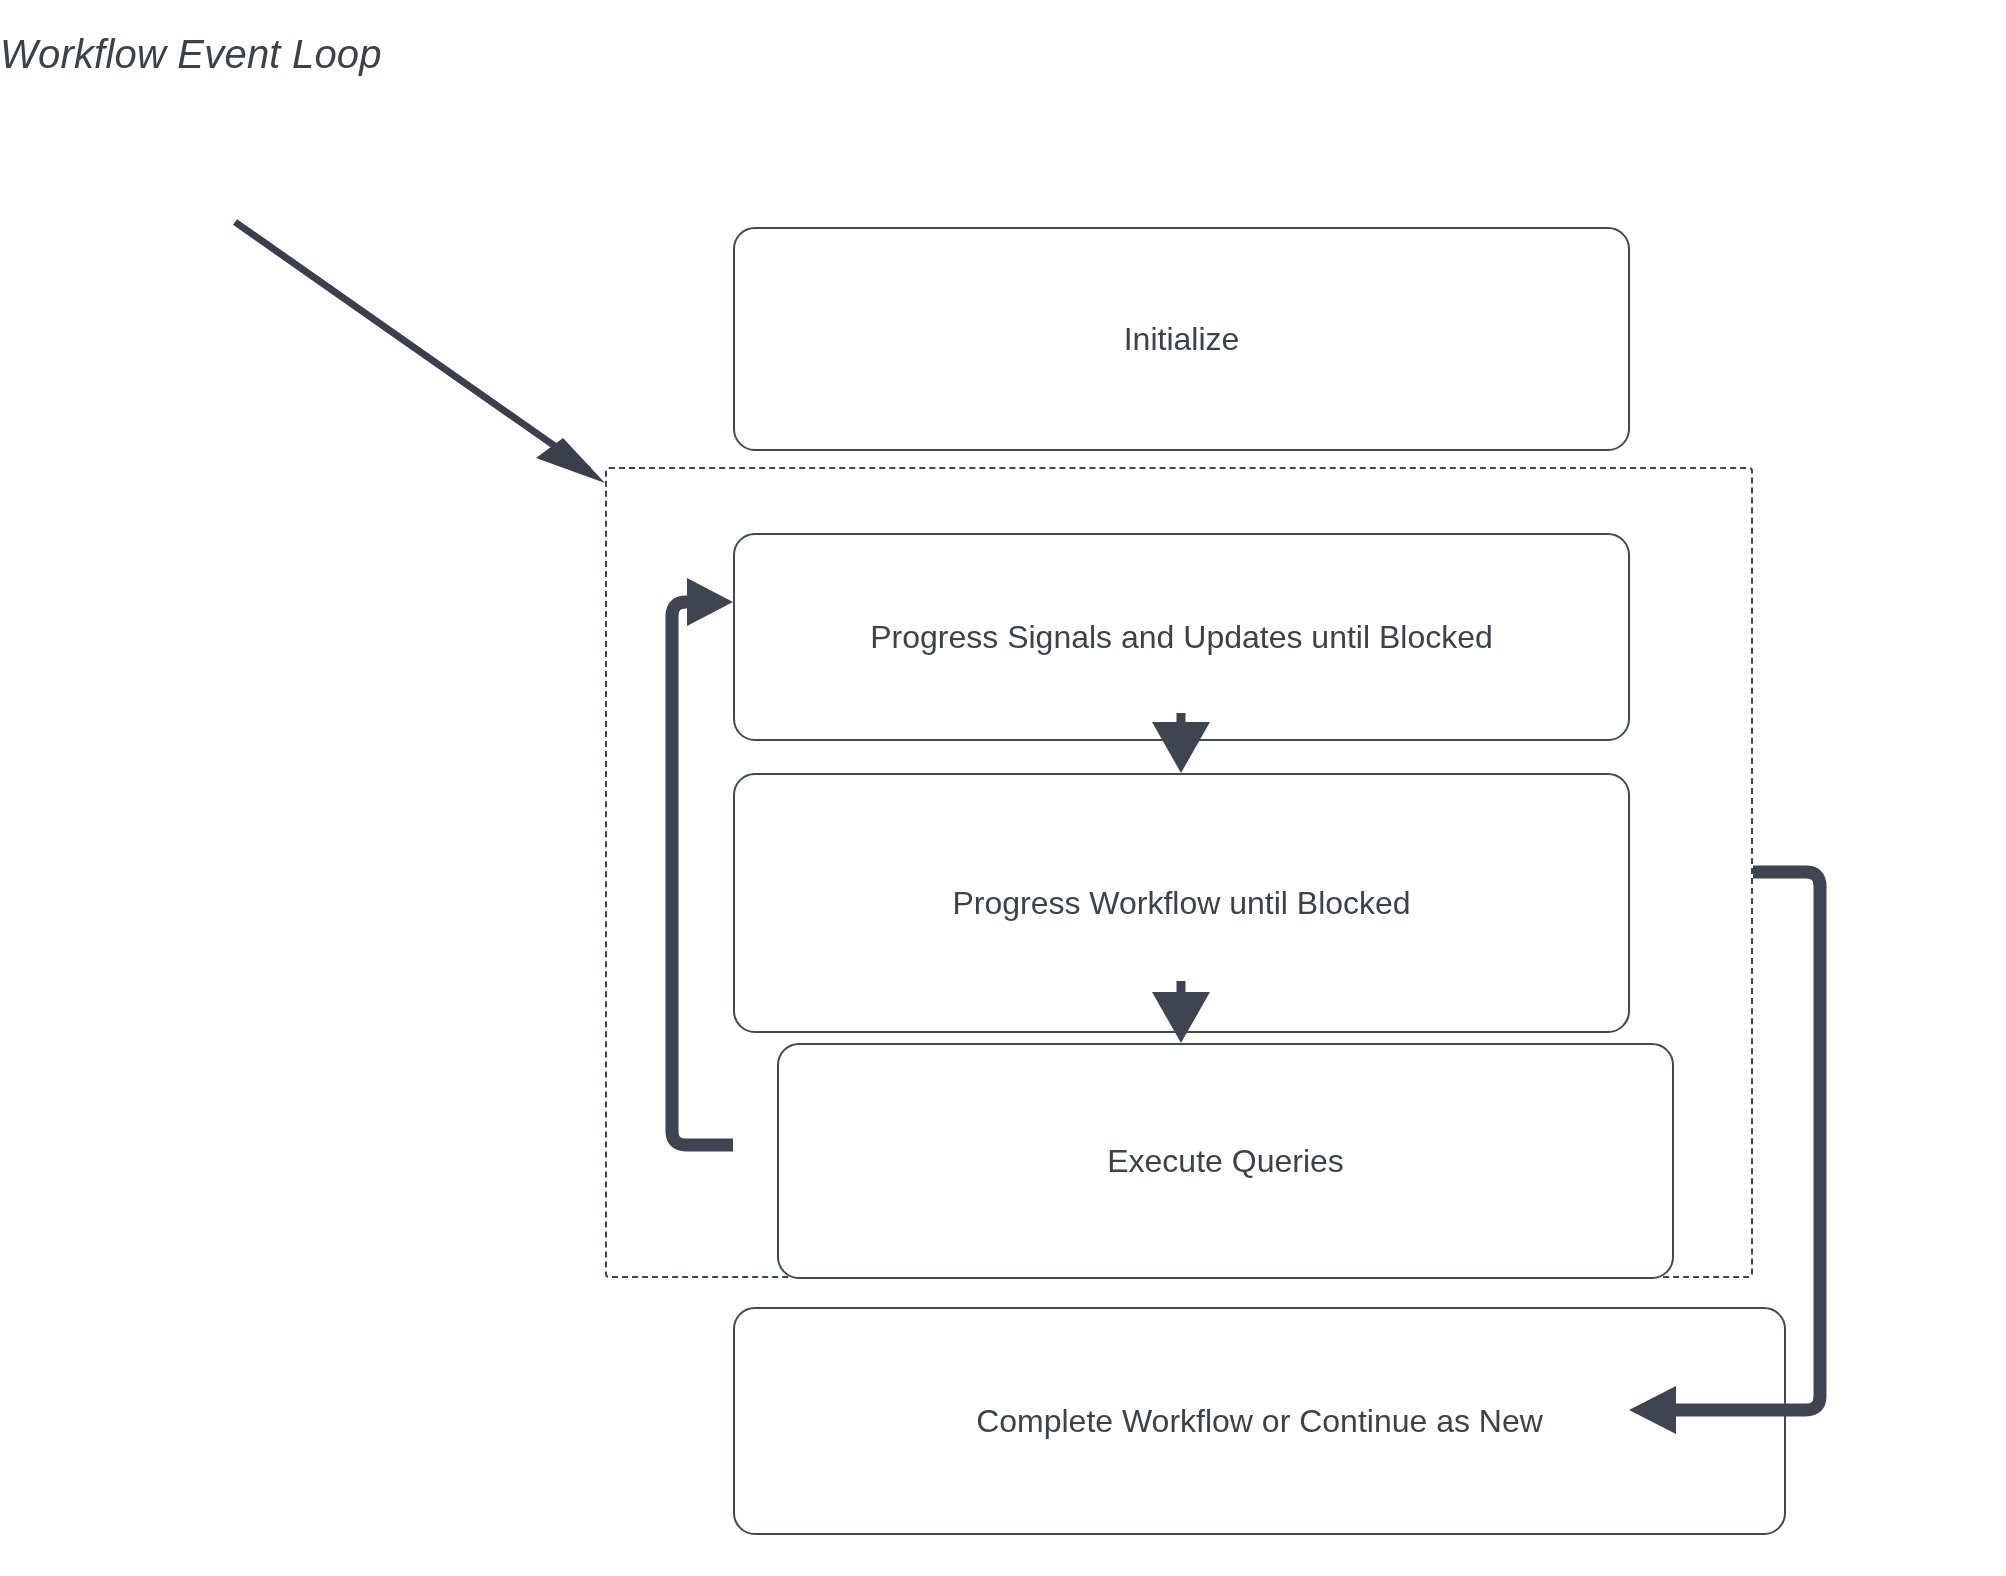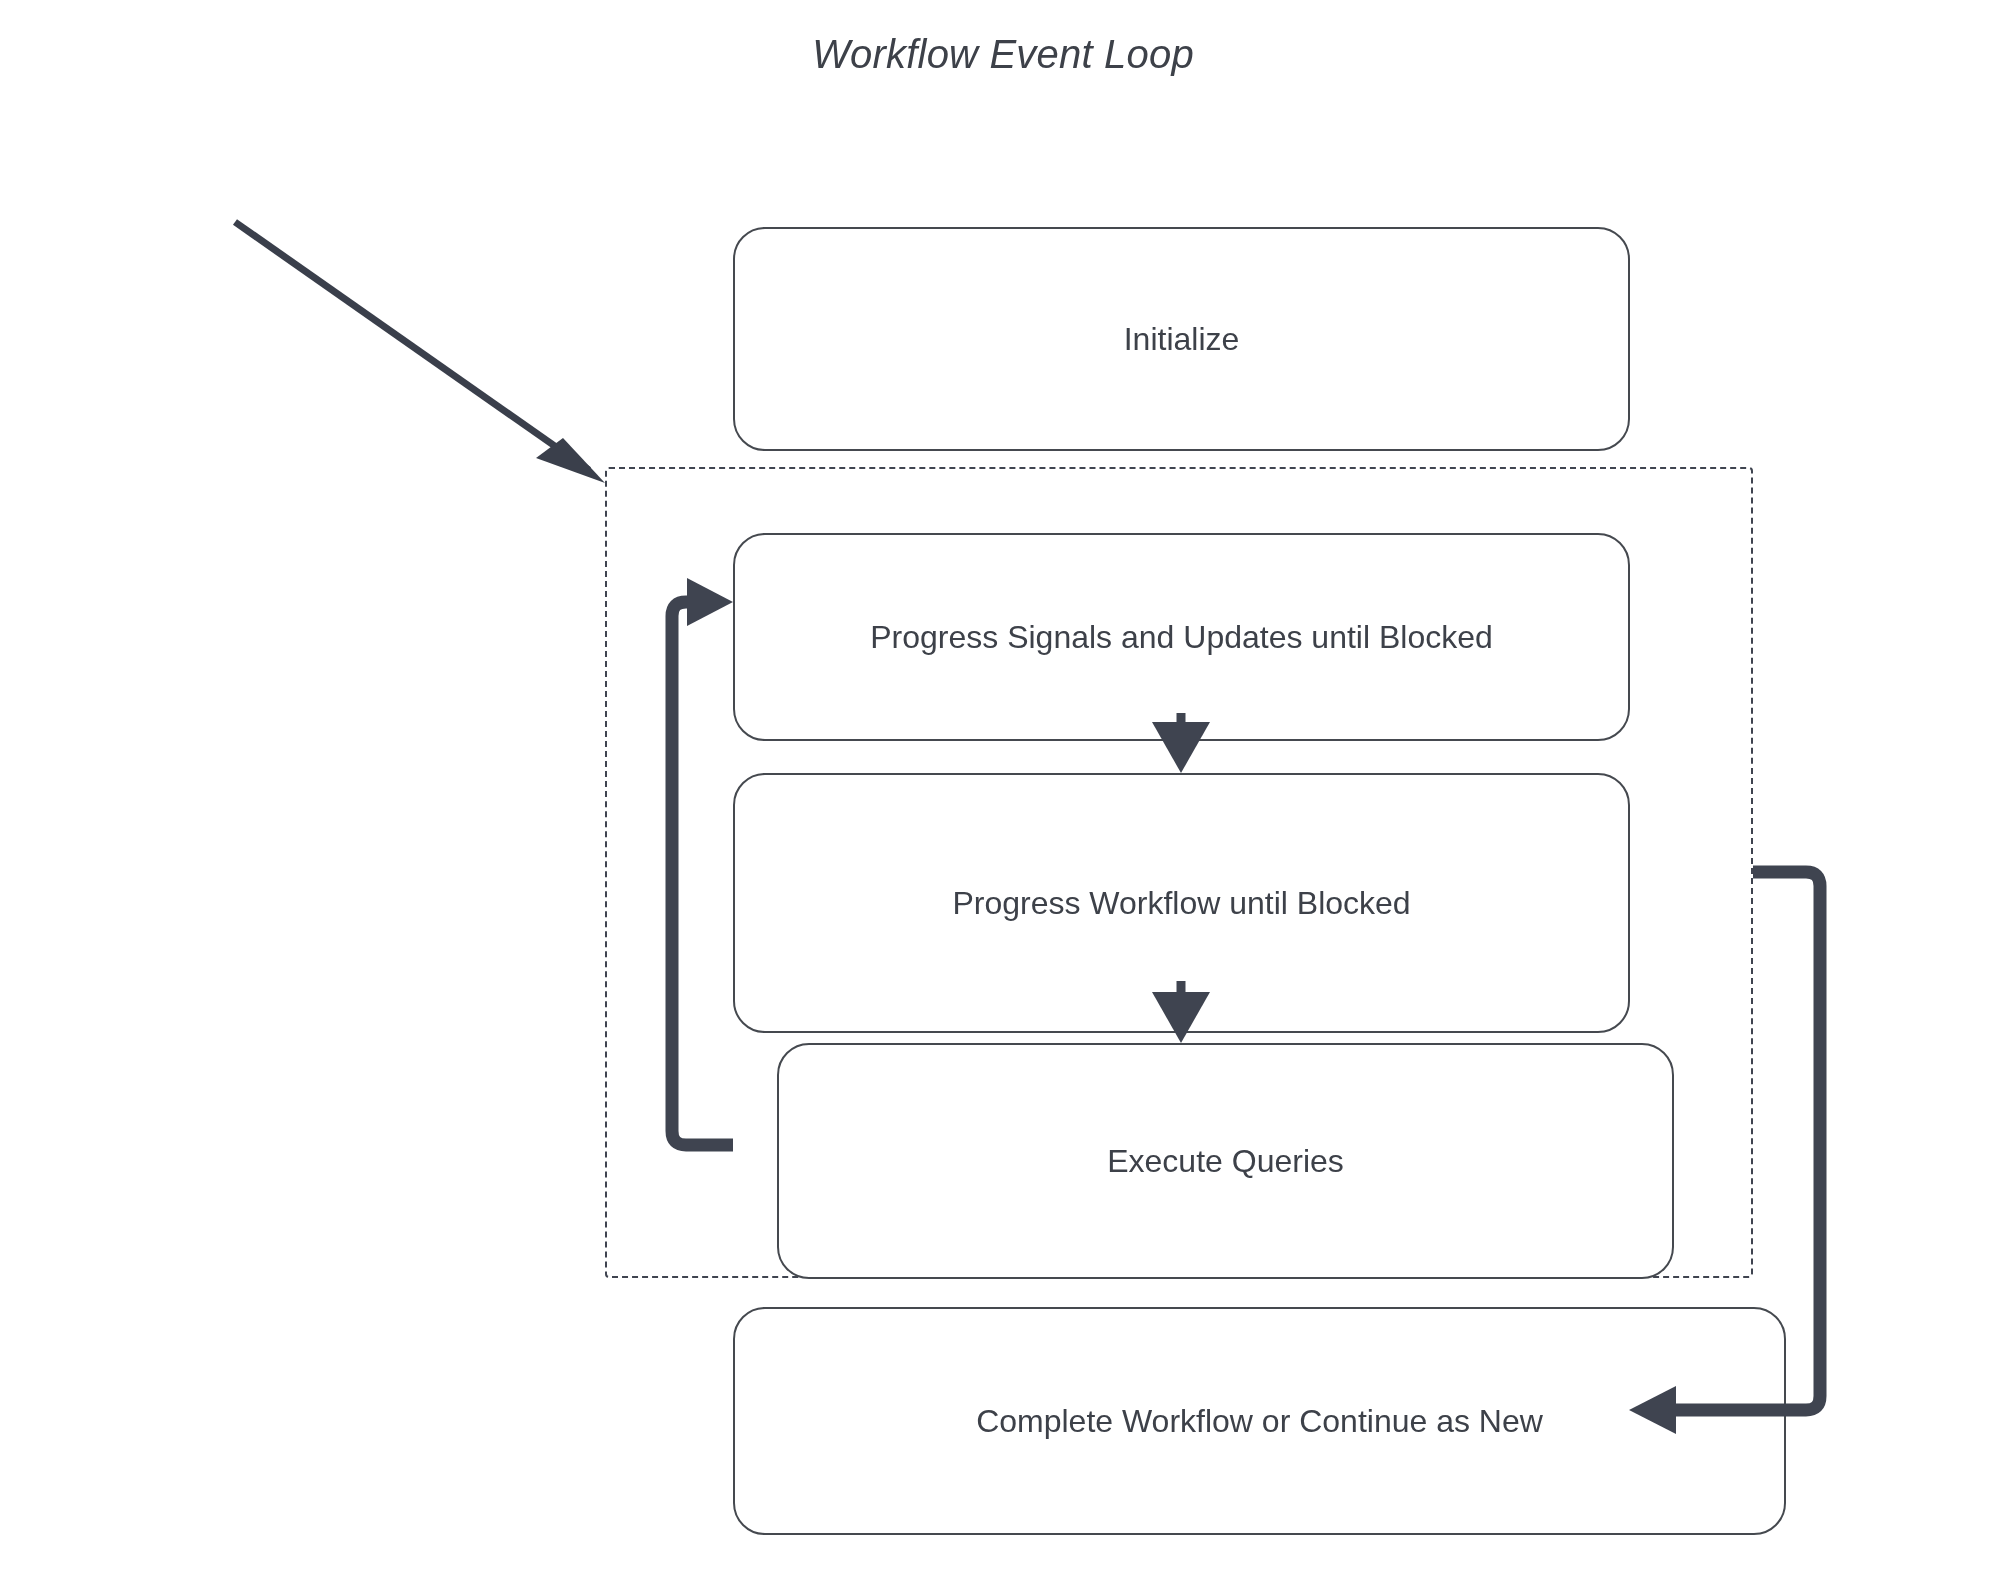--- a/index.html
+++ b/index.html
@@ -23,21 +23,21 @@
     width: 2006px;
     height: 1576px;
   }
 
   
   .diagram-title {
     position: absolute;
     left: 0;
     top: 32px;
     width: 2006px;
-    text-align: center;
+    text-align: left;
     font-size: 40px;
     font-style: italic;
     color: #3d4149;
     letter-spacing: 0.2px;
     white-space: nowrap;
   }
 
   
   .edge-label {
     position: absolute;
@@ -61,21 +61,21 @@
     border-radius: 4px;
     box-sizing: border-box;
     background: transparent;
   }
 
   
   .node {
     position: absolute;
     box-sizing: border-box;
     border: 2px solid #45494f;
-    border-radius: 32px;
+    border-radius: 22px;
     background: #ffffff;
     display: flex;
     align-items: center;
     justify-content: center;
     font-size: 32px;
     color: #3d4149;
     text-align: center;
     padding: 8px 24px;
     white-space: nowrap;
   }

